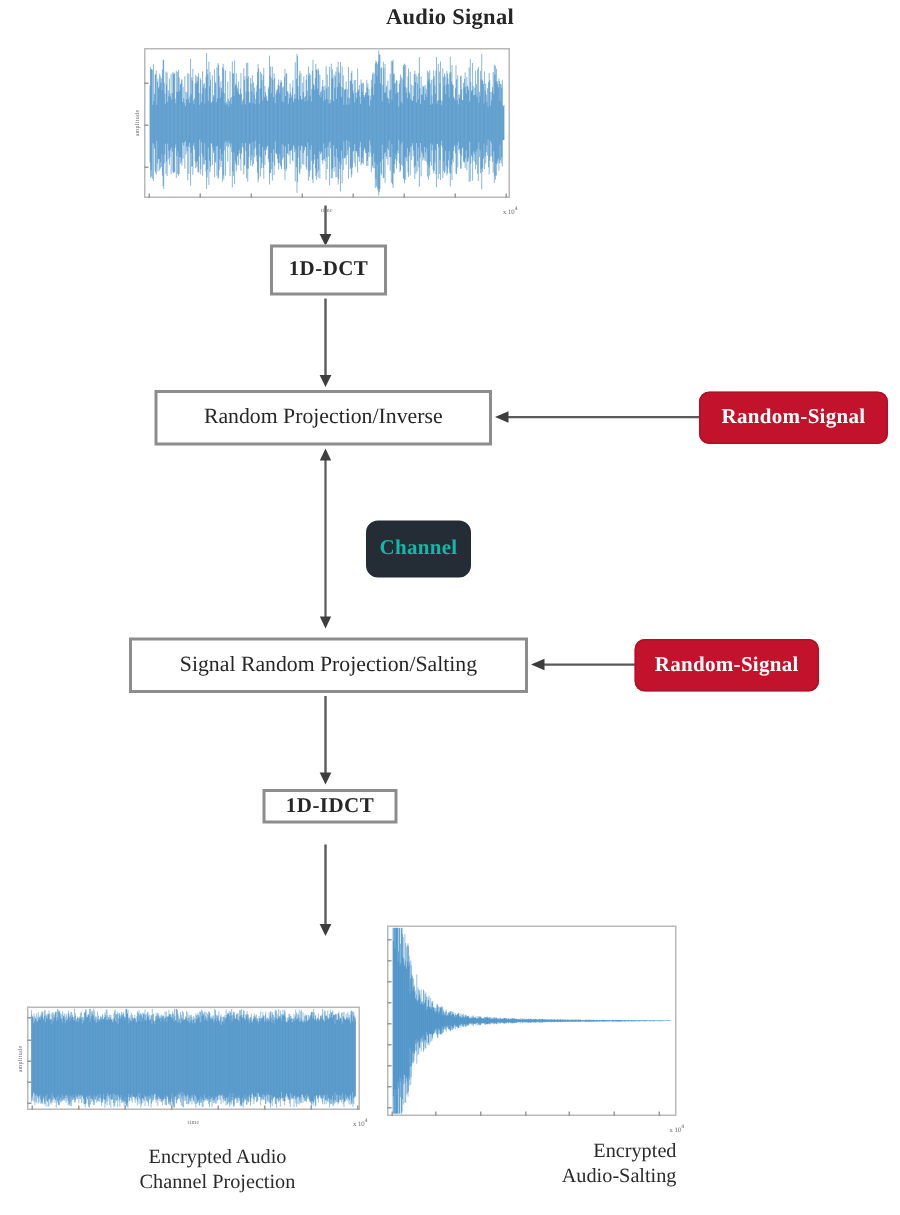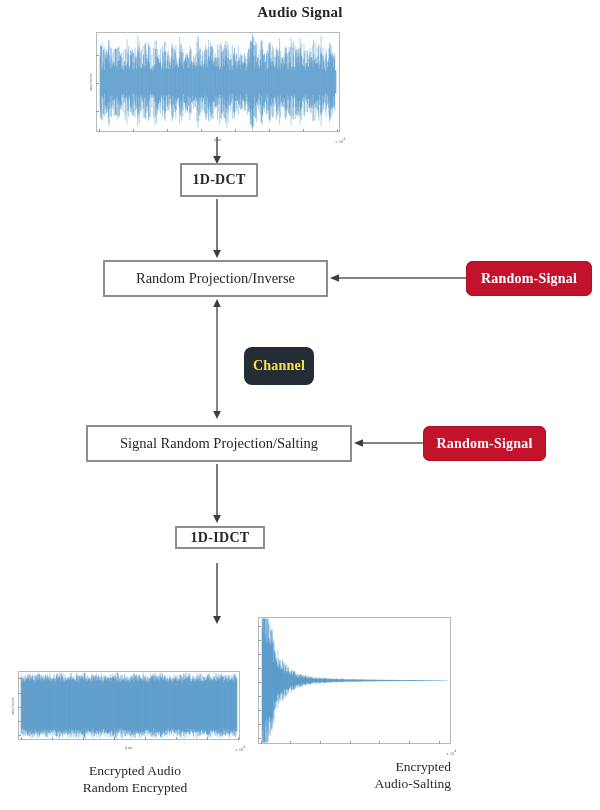--- a/index.html
+++ b/index.html
@@ -70,21 +70,21 @@
 
   
   .dark-chip {
     position: absolute;
     box-sizing: border-box;
     background: #242c36;
     border-radius: 8px;
     display: flex;
     align-items: center;
     justify-content: center;
-    color: #fde047;
+    color: #14b8a6;
     font-size: 14px;
     font-weight: bold;
     letter-spacing: .2px;
     white-space: nowrap;
   }
 
   
   .arrow { position: absolute; }
   .arrow svg { display: block; overflow: visible; }
 
@@ -2374,16 +2374,16 @@
       <span class="tick y" style="top:49px"></span>
     <span class="tick y" style="top:63px"></span>
   </div>
   <div class="axis-y-label">amplitude</div>
   <div class="axis-x-label">time</div>
   <div class="exp-label">
     <span>x 10</span><sup>4</sup>
   </div>
 </div>
 
-<div class="plot-caption" style="left:16px; top:762px; width:238px;font-family:Liberation Serif, serif;">
+<div class="plot-caption" style="left:26px; top:762px; width:238px;font-family:Liberation Serif, serif;">
   <div>Encrypted Audio</div>
-  <div>Random Encrypted</div>
+  <div>Channel Projection</div>
 </div>
 
 </body></html>

